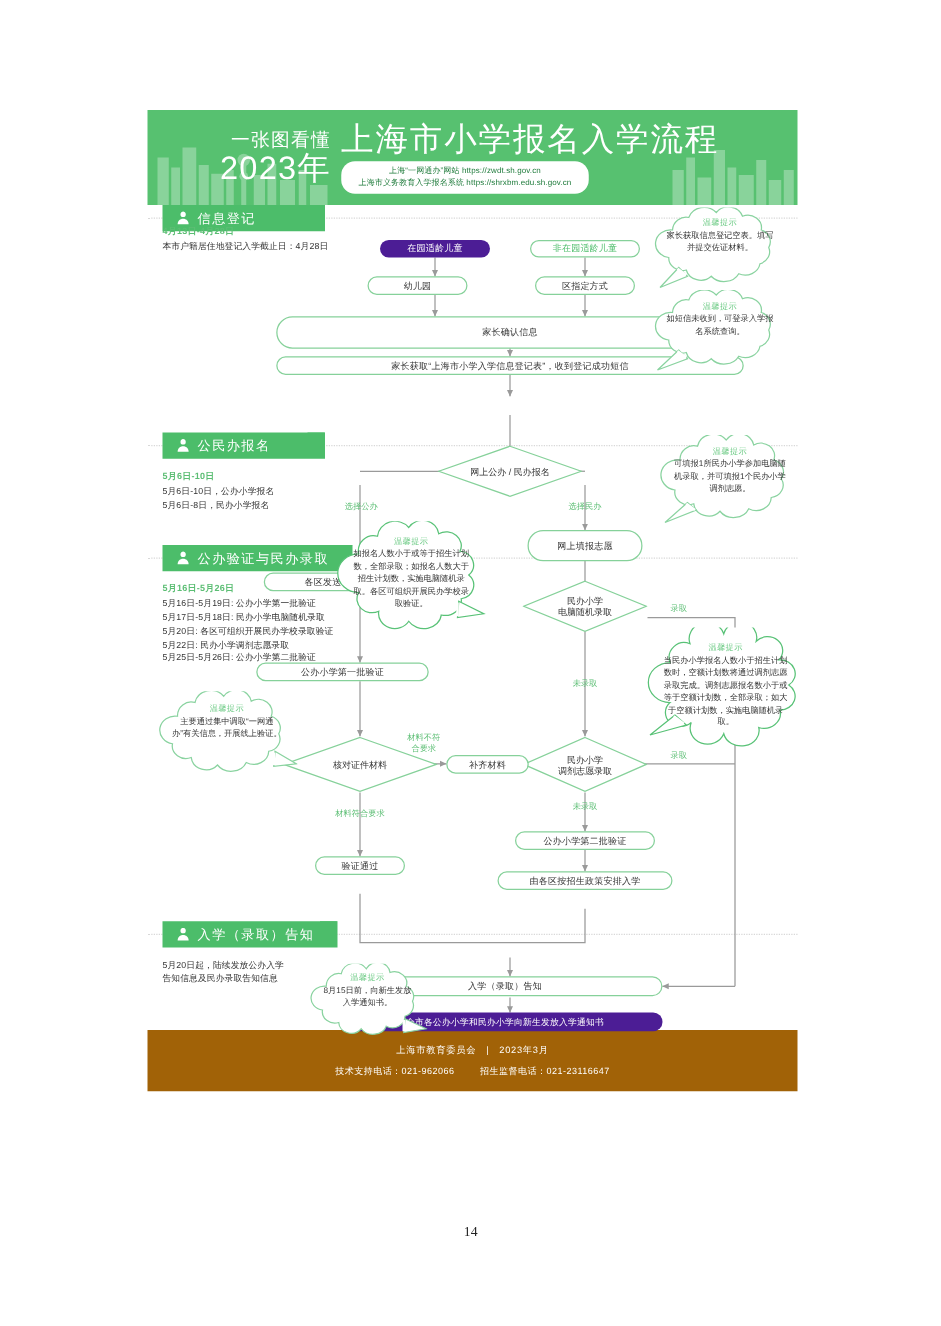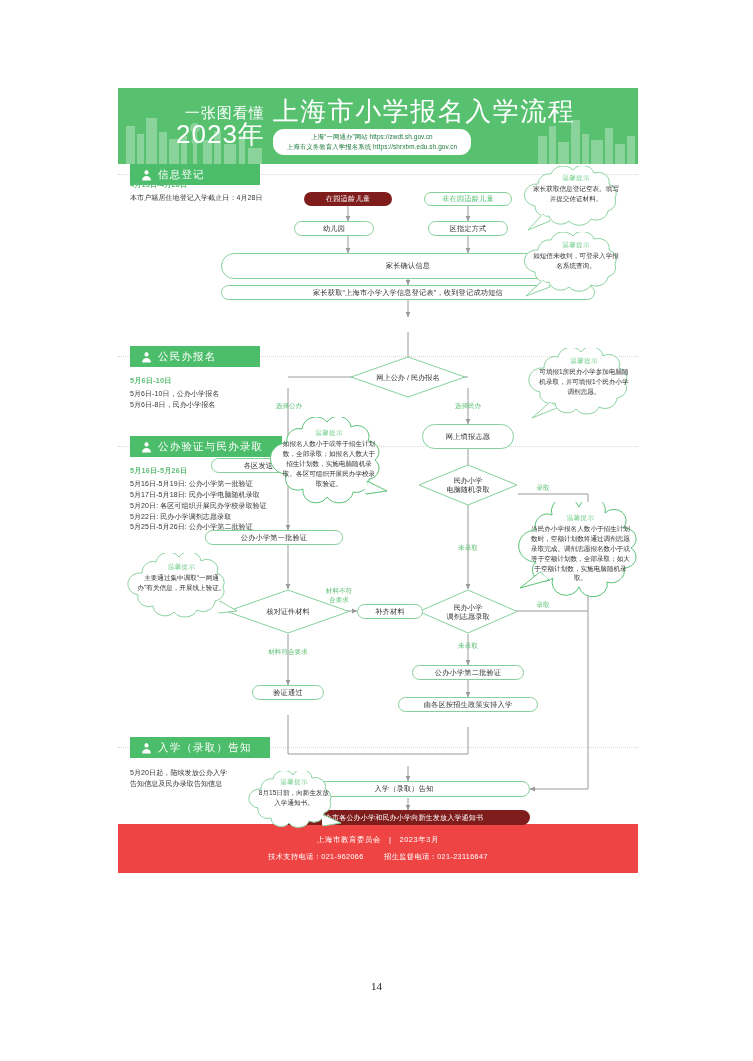--- a/index.html
+++ b/index.html
@@ -40,40 +40,40 @@
   .dashline{position:absolute;left:0;width:520px;border-top:1px dotted #d8d8d8;z-index:1;}
 
   .dates{position:absolute;z-index:6;}
   .dates .d-main{color:#5cbe74;font-size:7.2px;font-weight:bold;margin-bottom:3px;letter-spacing:.2px;}
   .dates .d-line{color:#333;font-size:7px;line-height:1.55;letter-spacing:.1px;}
 
   
   .node{position:absolute;box-sizing:border-box;display:flex;align-items:center;justify-content:center;
         text-align:center;color:#333;font-size:7.2px;letter-spacing:.2px;z-index:4;}
   .pill-o{border:1px solid #86d19a;border-radius:40px;background:#fff;}
-  .pill-f{background:#7f1d1d;border-radius:40px;color:#fff;}
+  .pill-f{background:#4c1d95;border-radius:40px;color:#fff;}
   .diamond{z-index:4;position:absolute;}
   .diamond .dtxt{position:absolute;inset:0;display:flex;align-items:center;justify-content:center;
                  text-align:center;font-size:7.2px;color:#333;line-height:1.25;z-index:2;}
   .diamond svg{position:absolute;inset:0;}
 
   .edgelabel{position:absolute;color:#5cbe74;font-size:6.6px;text-align:center;z-index:5;line-height:1.3;}
 
   
   .cloud{position:absolute;z-index:7;}
   .cloud svg{position:absolute;left:0;top:0;}
   .cloud .ct{position:relative;z-index:2;text-align:center;padding:4px 8px 5px;box-sizing:border-box;}
   .cloud .ct-h{color:#6ecb86;font-size:6.6px;margin-bottom:1px;letter-spacing:.3px;}
   .cloud .ct-b{color:#333;font-size:6.6px;line-height:1.5;letter-spacing:0px;}
 
   
   .conn{position:absolute;left:0;top:0;width:520px;height:660px;z-index:2;pointer-events:none;}
 
   
-  .ftr{position:relative;width:520px;height:49px;background:#ef4444;color:#fff;
+  .ftr{position:relative;width:520px;height:49px;background:#a16207;color:#fff;
        display:flex;flex-direction:column;align-items:center;justify-content:center;}
   .ftr .f1{font-size:7.4px;letter-spacing:.6px;margin-bottom:7px;}
   .ftr .f2{font-size:7.2px;letter-spacing:.4px;}
   .ftr .f2 span{margin:0 9px;}
 
   .pageno{position:absolute;left:0;top:980px;width:753px;text-align:center;
           font-size:11px;color:#222;font-family:"Liberation Serif",serif;}
 </style>
 </head>
 <body>

